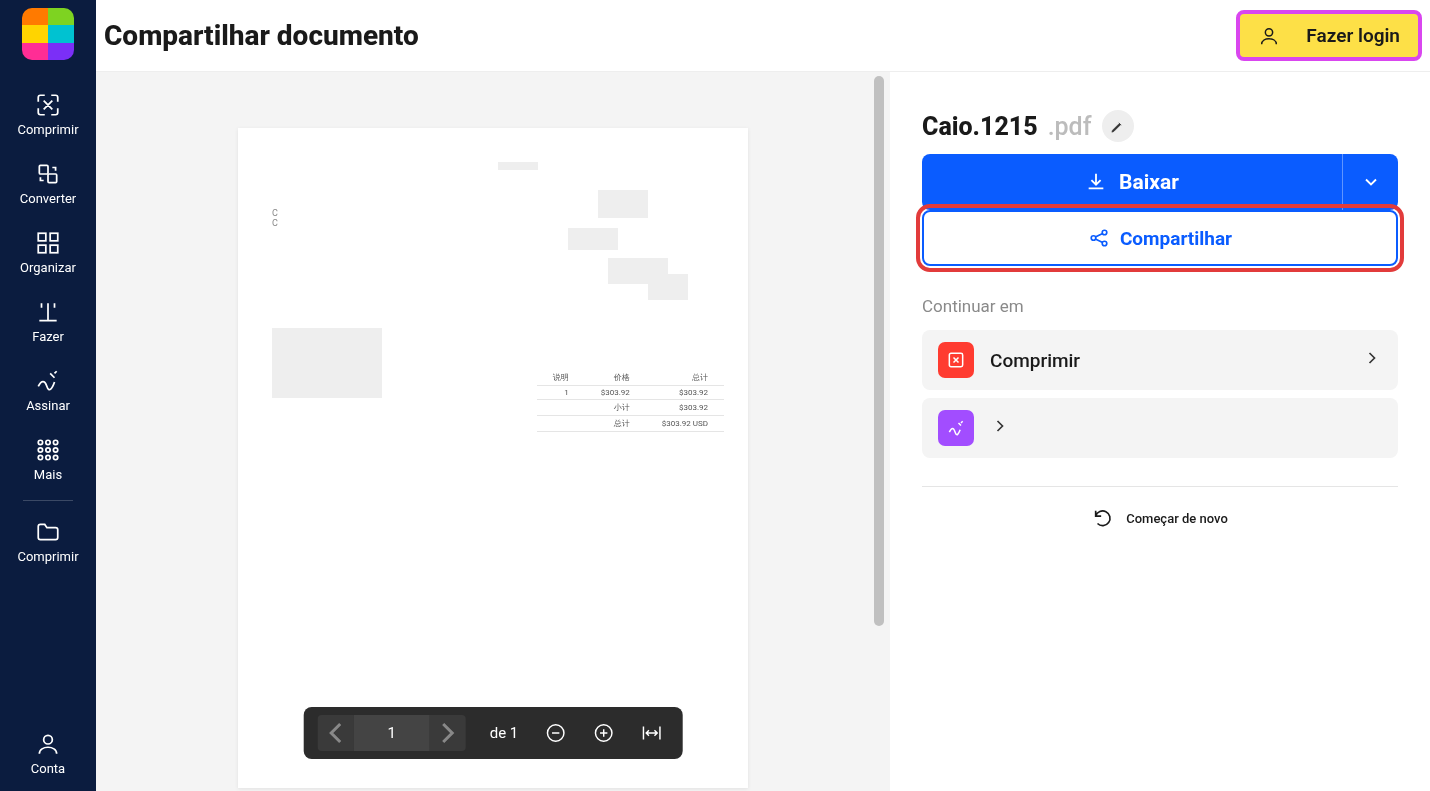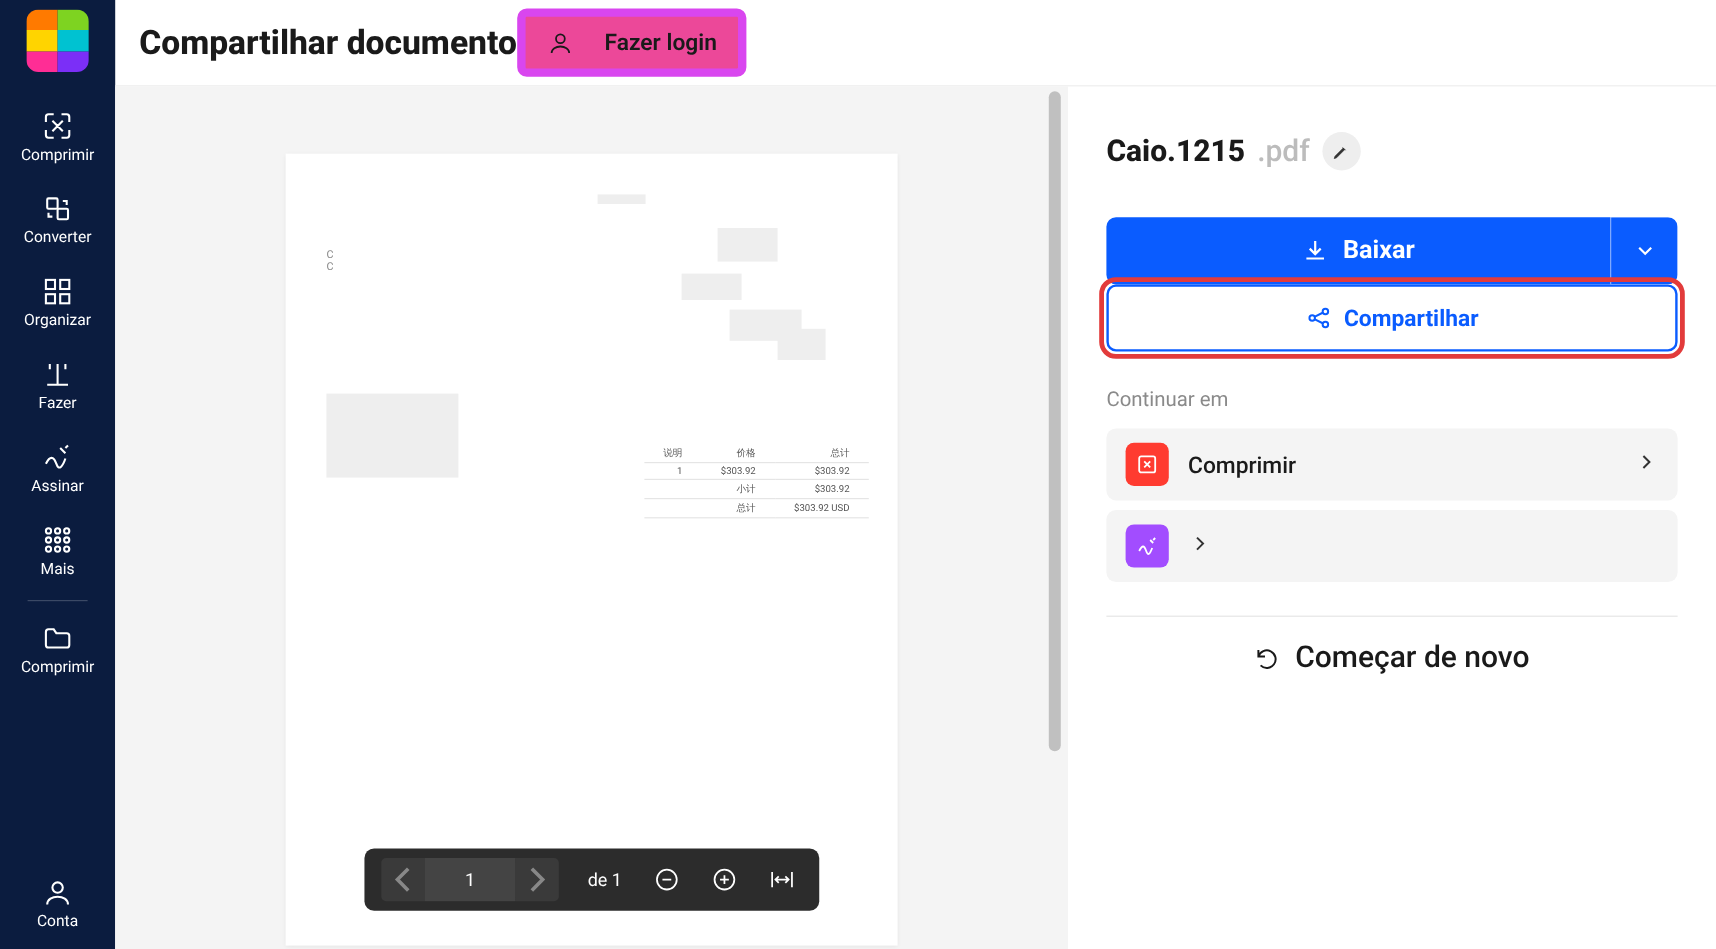--- a/index.html
+++ b/index.html
@@ -12,23 +12,23 @@
 .logo div:nth-child(1){background:#ff7a00;} .logo div:nth-child(2){background:#7ed321;}
 .logo div:nth-child(3){background:#ffd400;} .logo div:nth-child(4){background:#00c2d1;}
 .logo div:nth-child(5){background:#ff2d95;} .logo div:nth-child(6){background:#7b2ff7;}
 .side-item { width: 100%; display: flex; flex-direction: column; align-items: center; gap: 4px; padding: 12px 0; cursor: pointer; font-size: 13px; }
 .side-item svg { width: 26px; height: 26px; stroke: #fff; fill: none; stroke-width: 1.6; }
 .side-sep { width: 50px; height: 1px; background: rgba(255,255,255,.2); margin: 6px 0; }
 .side-spacer { flex: 1; }
 
 
 .main { flex: 1; display: flex; flex-direction: column; }
-.header { height: 72px; display: flex; align-items: center; justify-content: flex-start; padding: 0 20px; border-bottom: 1px solid #eee; }
+.header { height: 72px; display: flex; align-items: center; justify-content: space-between; padding: 0 8px; border-bottom: 1px solid #eee; }
 .header h1 { font-size: 28px; font-weight: 800; }
-.login-btn { display: flex; align-items: center; gap: 26px; border: 7px solid #d946ef; border-radius: 8px; padding: 10px 18px; font-size: 19px; font-weight: 600; cursor: pointer; background:#ec4899; }
+.login-btn { display: flex; align-items: center; gap: 26px; border: 4px solid #d946ef; border-radius: 8px; padding: 10px 18px; font-size: 19px; font-weight: 600; cursor: pointer; background:#fde047; }
 .login-btn svg { width: 22px; height: 22px; stroke: #1a1a1a; stroke-width:1.6; fill:none; }
 
 
 .content { flex: 1; display: flex; min-height: 0; }
 .viewer { flex: 1; background: #f4f4f4; position: relative; display:flex; justify-content:center; overflow:hidden; }
 .viewer-scroll { position:absolute; right:4px; top:4px; width:12px; height:98%; }
 .viewer-scroll .thumb { position:absolute; top:0; left:0; width:10px; height:78%; background:#c0c0c0; border-radius:6px; }
 .page { width: 510px; background:#fff; margin-top:56px; height:660px; box-shadow:0 1px 4px rgba(0,0,0,.08); position:relative; padding:34px 24px; }
 .page .blur { background:#eee; position:absolute; }
 .page .b1{left:260px; top:34px; width:40px;height:8px;}
@@ -46,21 +46,21 @@
 .vb-seg { display:flex; align-items:center; }
 .vb-btn { width:36px; height:36px; display:flex; align-items:center; justify-content:center; background:#444; border-radius:4px; cursor:pointer; }
 .vb-btn.nav { background:#3a3a3a; }
 .vb-page { width:76px; height:36px; background:#444; display:flex; align-items:center; justify-content:center; }
 .vb-lbl { margin:0 6px 0 10px; }
 .vb-ico { width:34px; height:34px; display:flex; align-items:center; justify-content:center; cursor:pointer; }
 .vb-ico svg { stroke:#fff; fill:none; stroke-width:1.6; width:22px; height:22px; }
 
 
 .panel { width: 540px; padding: 38px 32px 20px 32px; overflow:auto; }
-.fname { display:flex; align-items:center; gap:10px; margin-bottom:39px; }
+.fname { display:flex; align-items:center; gap:10px; margin-bottom:12px; }
 .fname .name { font-size:25px; font-weight:800; }
 .fname .ext { font-size:25px; font-weight:500; color:#bcbcbc; }
 .fname .edit { width:32px; height:32px; border-radius:50%; background:#eee; display:flex; align-items:center; justify-content:center; cursor:pointer; }
 .fname .edit svg{width:15px;height:15px;stroke:#333;fill:#333;}
 
 .btn-row { display:flex; gap:0; }
 .download { flex:1; background:#0a5cff; color:#fff; border-radius:8px 0 0 8px; height:56px; display:flex; align-items:center; justify-content:center; gap:12px; font-size:21px; font-weight:700; cursor:pointer; }
 .download svg{width:22px;height:22px;stroke:#fff;fill:none;stroke-width:2;}
 .download-dd { width:56px; background:#0a5cff; border-left:1px solid rgba(255,255,255,.35); border-radius:0 8px 8px 0; display:flex; align-items:center; justify-content:center; cursor:pointer; }
 .download-dd svg{width:20px;height:20px;stroke:#fff;fill:none;stroke-width:2.2;}
@@ -75,21 +75,21 @@
 
 .cont-lbl { font-size:17px; color:#8a8a8a; margin-bottom:14px; }
 .cont-item { height:60px; background:#f4f4f4; border-radius:8px; display:flex; align-items:center; padding:0 16px; gap:16px; margin-bottom:8px; cursor:pointer; }
 .cont-item .ico { width:36px; height:36px; border-radius:7px; display:flex; align-items:center; justify-content:center; }
 .cont-item .ico svg{width:20px;height:20px;stroke:#fff;fill:none;stroke-width:1.8;}
 .cont-item .lbl { flex:1; font-size:19px; font-weight:500; }
 .cont-item .chev svg{width:20px;height:20px;stroke:#333;fill:none;stroke-width:2;}
 .ico-teal{background:#00bfa5;} .ico-red{background:#ff3b30;} .ico-pink{background:#ff3b7f;} .ico-purple{background:#a24dff;}
 
 .divider{height:1px;background:#e5e5e5;margin:28px 0 20px 0;}
-.restart{display:flex;align-items:center;justify-content:center;gap:12px;font-size:25px;font-weight:500;cursor:pointer;}
+.restart{display:flex;align-items:center;justify-content:center;gap:12px;font-size:13px;font-weight:500;cursor:pointer;}
 .restart svg{width:22px;height:22px;stroke:#1a1a1a;fill:none;stroke-width:1.8;}
 </style>
 </head>
 <body>
 
 <div class="app">
 
   <div class="sidebar">
     <div class="logo">
       <div></div>

